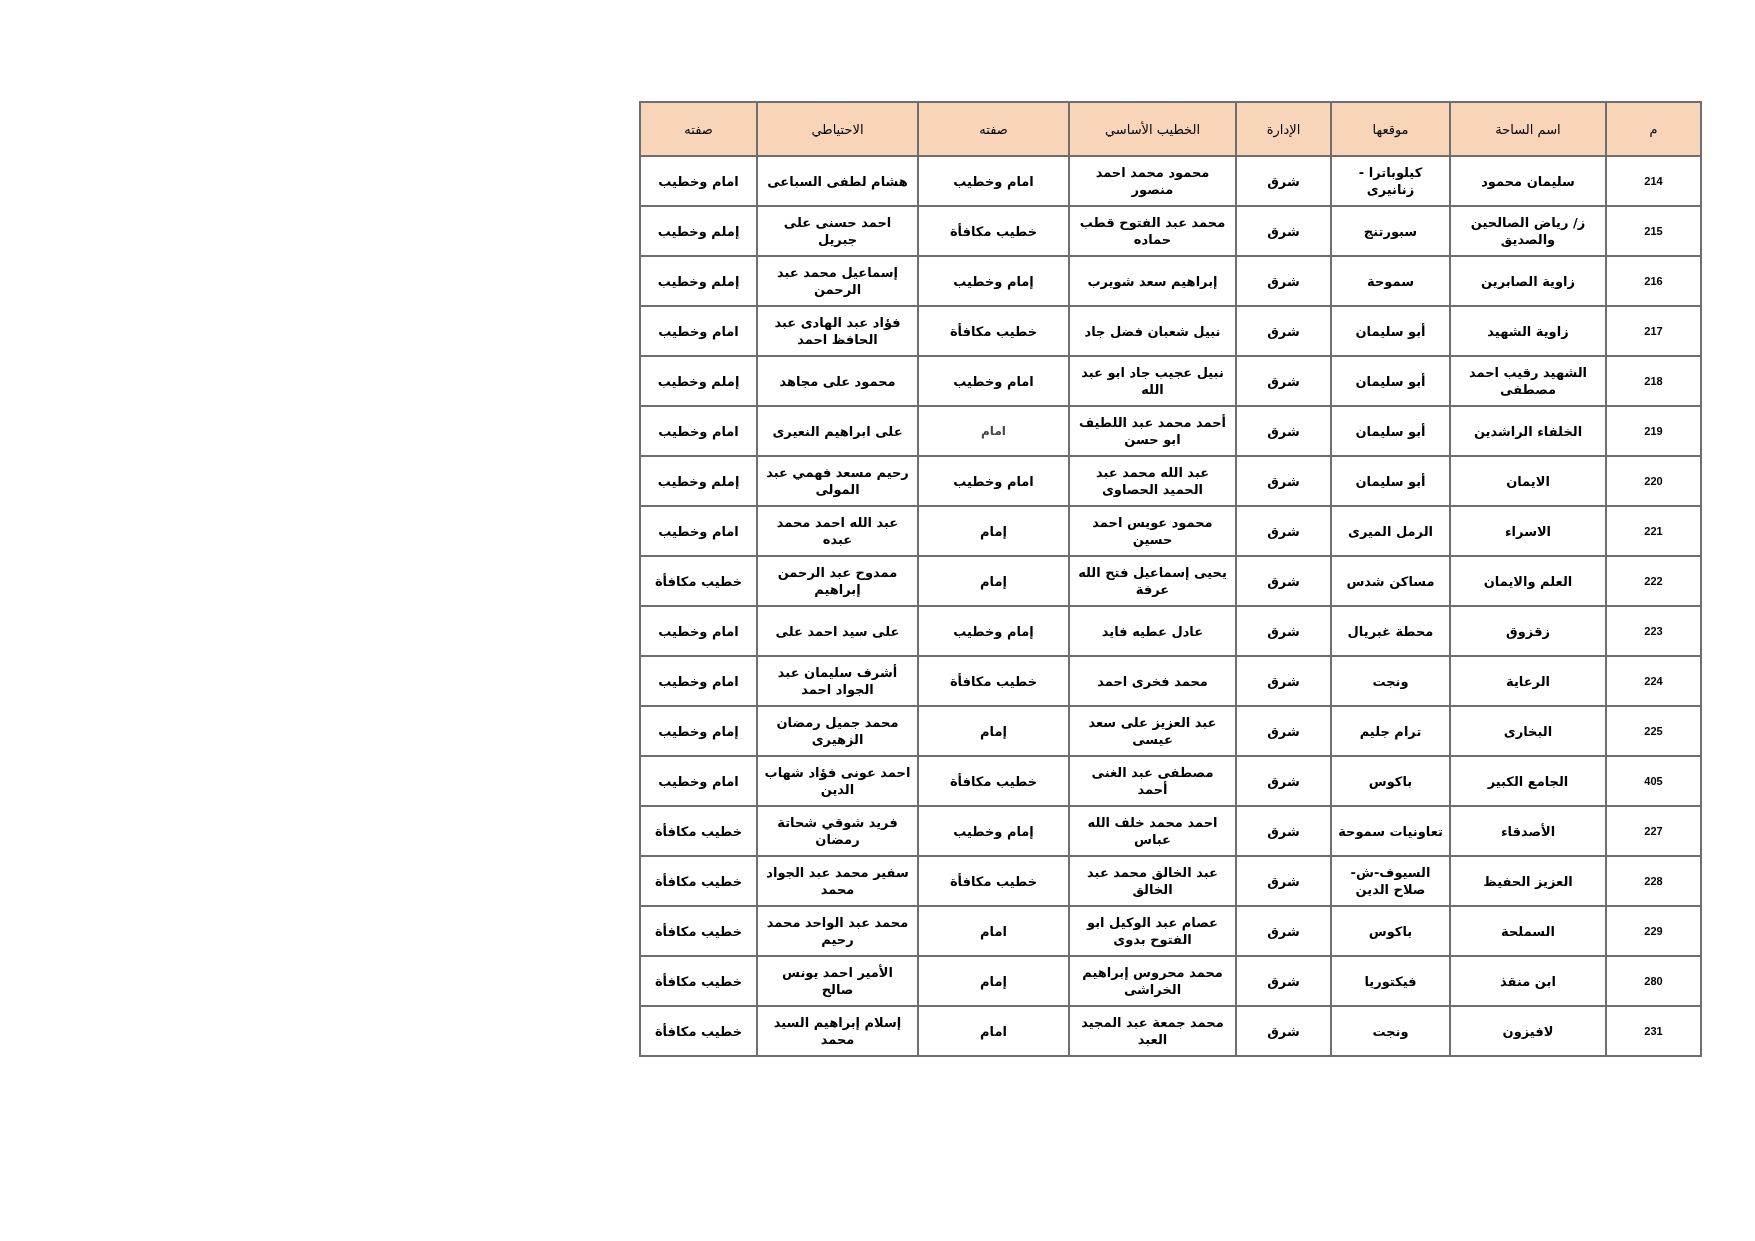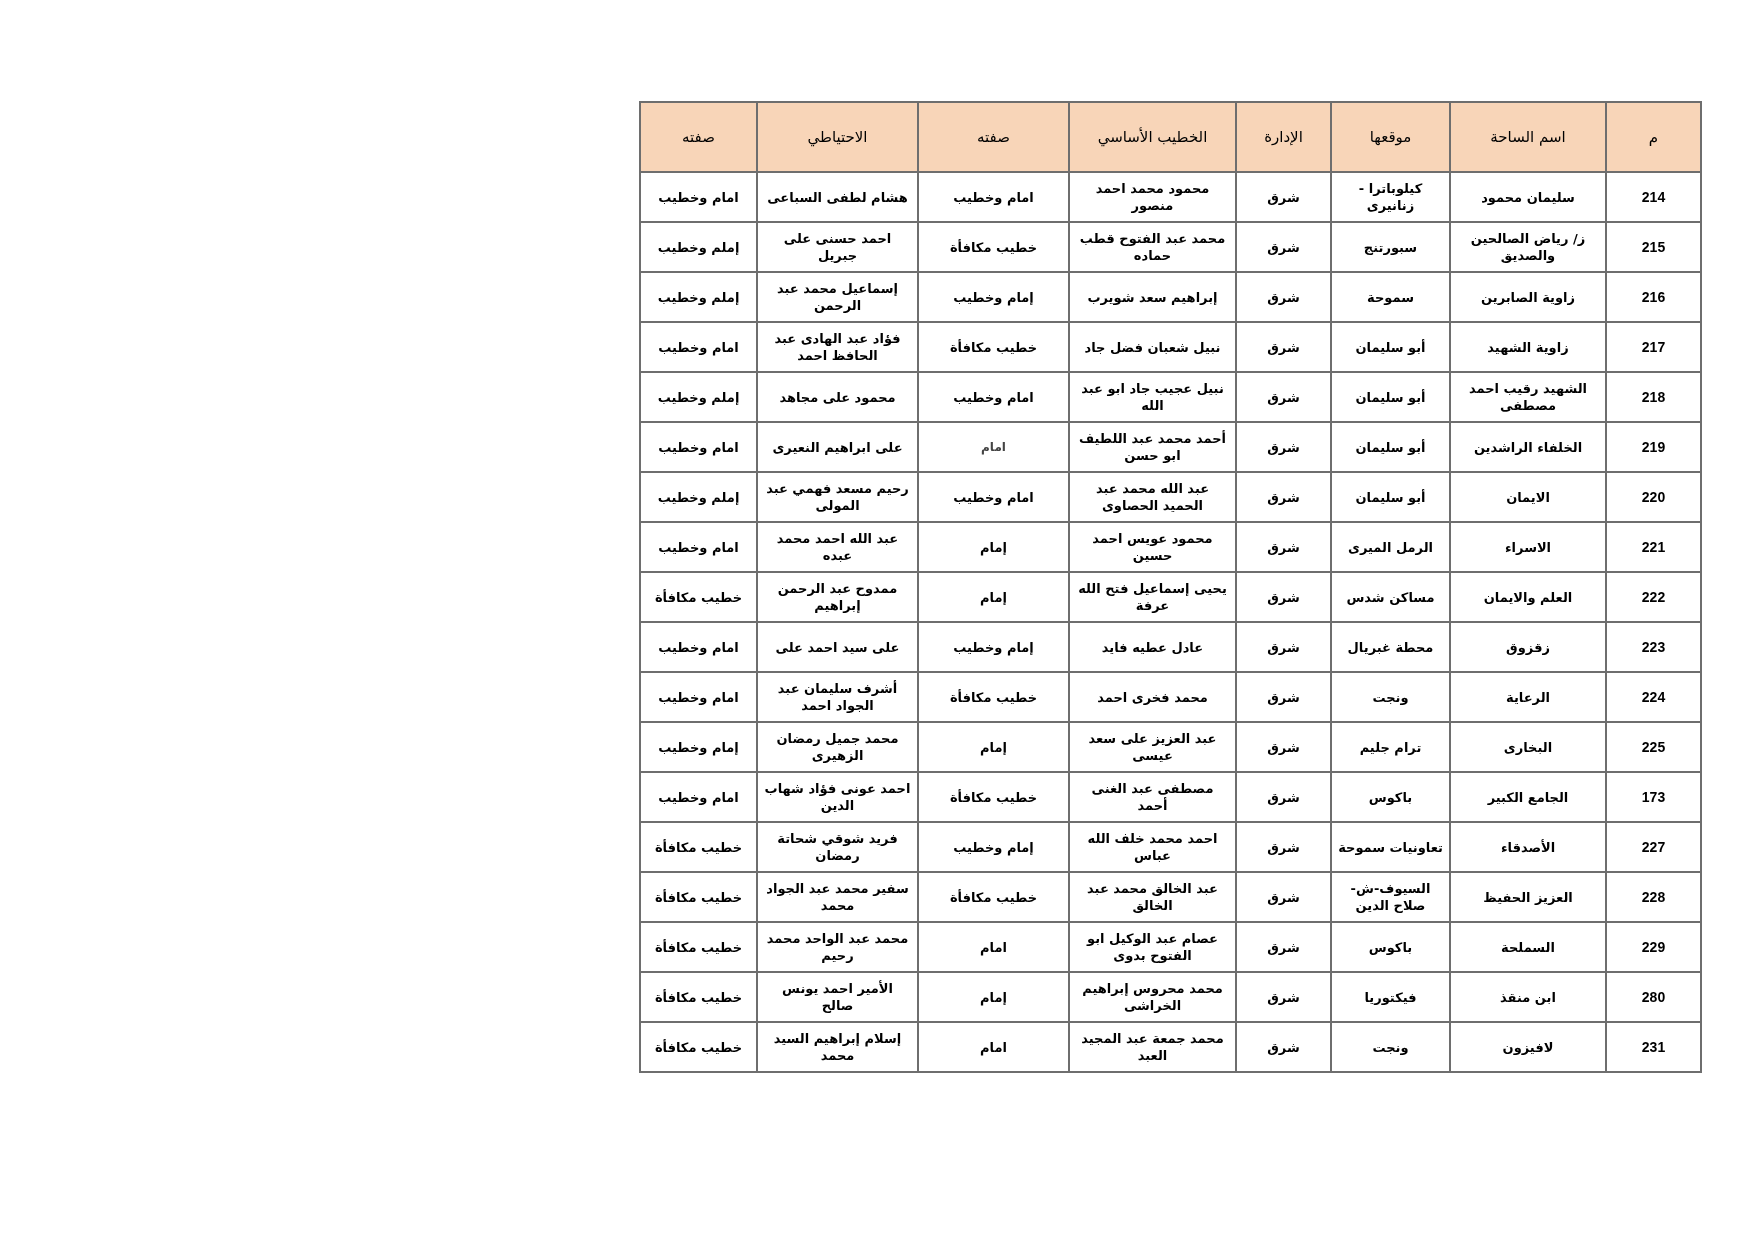--- a/index.html
+++ b/index.html
@@ -21,25 +21,25 @@
     text-align: center;
     vertical-align: middle;
     padding: 2px 6px;
     line-height: 17px;
     height: 50px;
     box-sizing: border-box;
   }
   table.grid th {
     background: #f8d5b8;
     font-weight: normal;
-    font-size: 15px;
-    height: 70px;
+    font-size: 13px;
+    height: 54px;
   }
   table.grid td { font-weight: bold; }
-  td.num { font-family: "Liberation Sans", sans-serif; font-size: 14px; font-weight: bold; }
+  td.num { font-family: "Liberation Sans", sans-serif; font-size: 11px; font-weight: bold; }
   td.light { font-weight: normal; color: #444; font-size: 12px; }
   td.plain { font-weight: normal; }
 </style>
 </head>
 <body>
 
 <div class="page">
   <table class="grid">
     <colgroup>
       <col style="width:95px">
@@ -178,21 +178,21 @@
           <td class="num">225</td>
           <td class="plain">البخارى</td>
           <td class="plain">ترام جليم</td>
           <td class="plain">شرق</td>
           <td>عبد العزيز على سعد عيسى</td>
           <td>إمام</td>
           <td>محمد جميل رمضان الزهيرى</td>
           <td>إمام وخطيب</td>
         </tr>
         <tr>
-          <td class="num">173</td>
+          <td class="num">405</td>
           <td class="plain">الجامع الكبير</td>
           <td class="plain">باكوس</td>
           <td class="plain">شرق</td>
           <td>مصطفى عبد الغنى أحمد</td>
           <td>خطيب مكافأة</td>
           <td>احمد عونى فؤاد شهاب الدين</td>
           <td>امام وخطيب</td>
         </tr>
         <tr>
           <td class="num">227</td>

